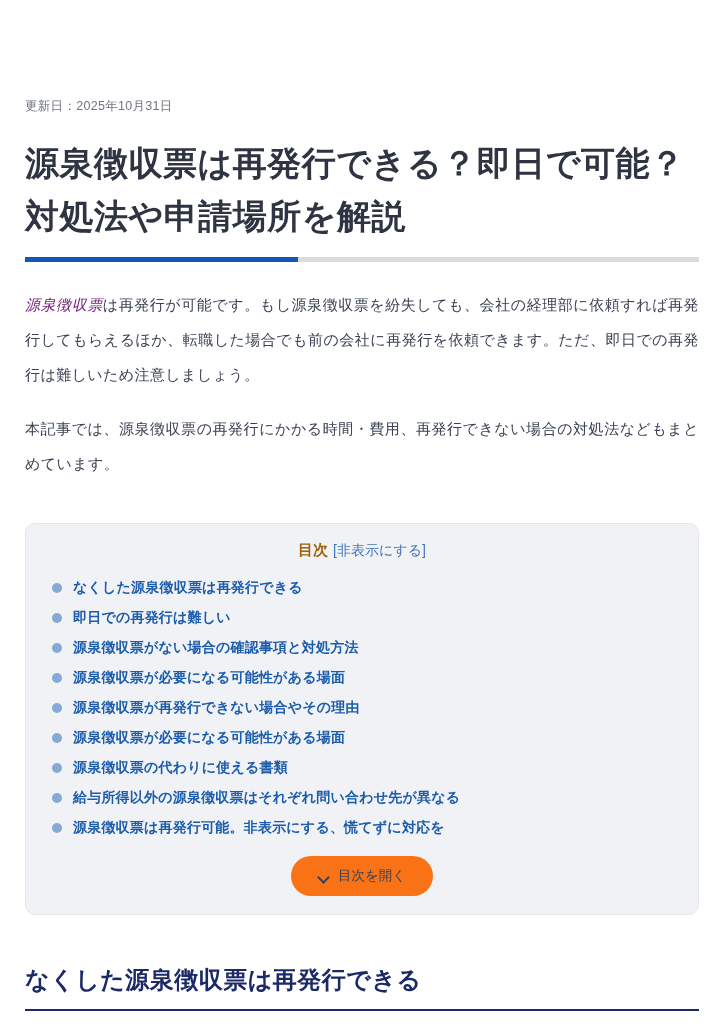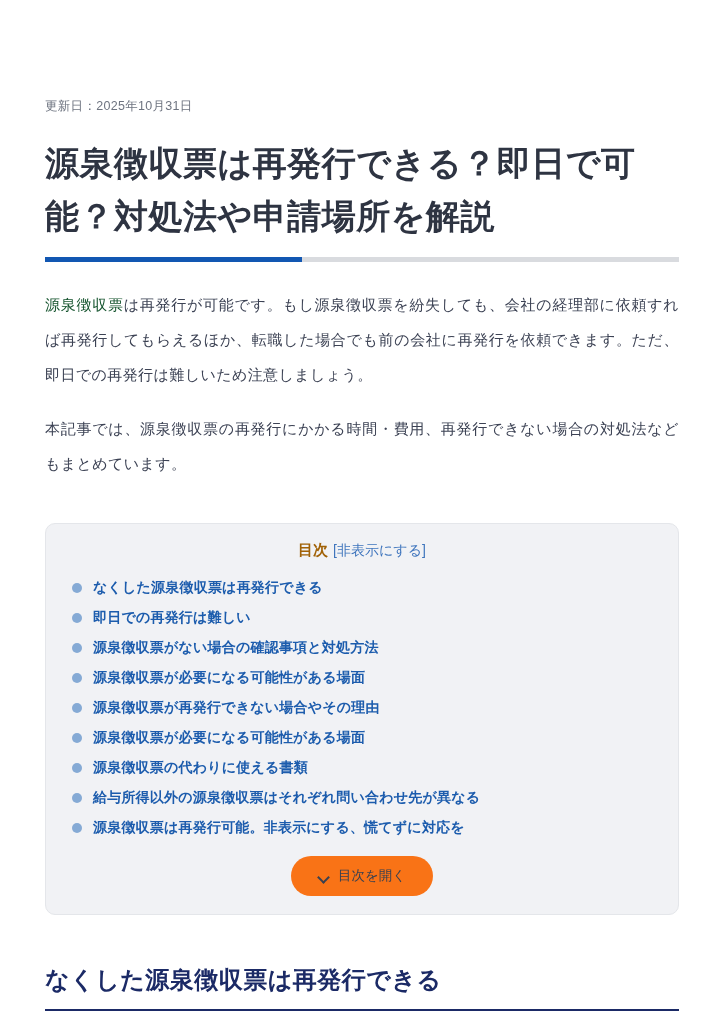--- a/index.html
+++ b/index.html
@@ -5,21 +5,21 @@
   * { margin: 0; padding: 0; box-sizing: border-box; }
   html, body {
     width: 724px;
     height: 1024px;
     background: #ffffff;
     overflow: hidden;
     font-family: "Liberation Sans", "DejaVu Sans", sans-serif;
   }
   .container {
     width: 724px;
-    padding: 0 45px;
+    padding: 0 25px;
   }
   .updated-date {
     margin-top: 98px;
     font-size: 12.5px;
     color: #6e7480;
     letter-spacing: 0.3px;
   }
   h1.page-title {
     margin-top: 22px;
     font-size: 34px;
@@ -45,23 +45,24 @@
   p.body-text {
     font-size: 15px;
     color: #3c4254;
     line-height: 35px;
     letter-spacing: 0.4px;
     text-align: justify;
   }
   .p1 { margin-top: 25px; }
   .p2 { margin-top: 19px; }
   a.inline-link {
-    color: #14532d;
+    color: #701a75;
     text-decoration: none;
     cursor: pointer;
+    font-style: italic;
   }
   .toc-box {
     margin-top: 42px;
     background: #f1f2f5;
     border: 1px solid #e4e6ea;
     border-radius: 10px;
     padding: 17px 26px 18px;
   }
   .toc-header {
     text-align: center;

